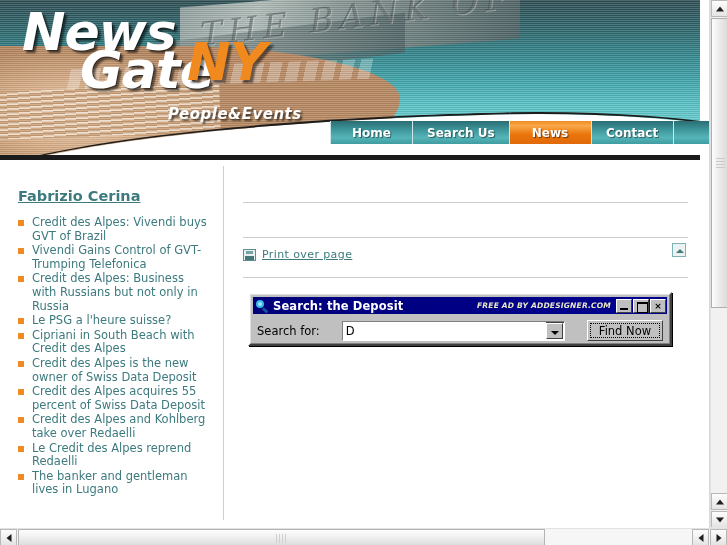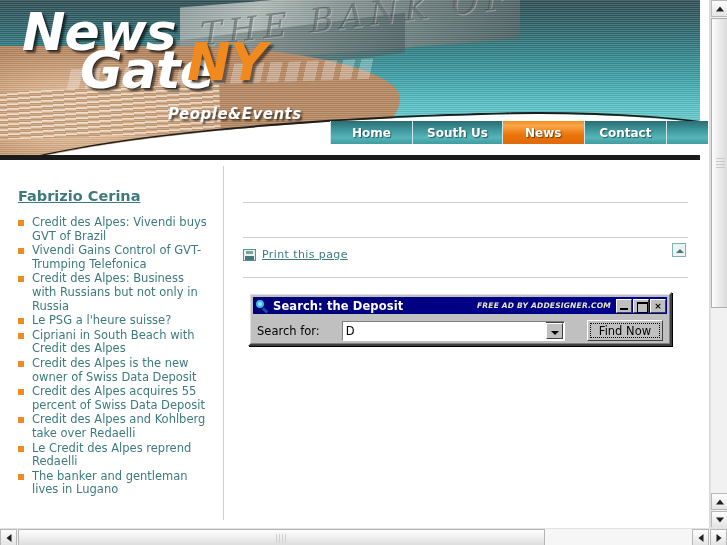--- a/index.html
+++ b/index.html
@@ -460,21 +460,21 @@
       <div class="darkbar"></div>
 
       <div class="logo-news">News</div>
       <div class="logo-gate">Gate</div>
       <div class="logo-ny">NY</div>
       <div class="logo-tag">People&amp;Events</div>
     </div>
 
     <div id="nav">
       <div class="nav-item">Home</div>
-      <div class="nav-item">South Us</div>
+      <div class="nav-item">Search Us</div>
       <div class="nav-item active">News</div>
       <div class="nav-item">Contact</div>
       <div class="nav-tail"></div>
     </div>
 
     <div id="content">
 
       <div id="sidebar">
         <div id="side-title">Fabrizio Cerina</div>
         <ul class="news-list" id="news-list">
@@ -491,21 +491,21 @@
             <li><span class="bullet"></span><span>The banker and gentleman lives in Lugano</span></li>
           </ul>
       </div>
 
       <div id="main">
         <hr class="rule" id="rule-top">
         <hr class="rule" id="rule-mid">
 
         <div id="print-row">
           <span class="printer-icon"></span>
-          <span id="print-link">Print this page</span>
+          <span id="print-link">Print over page</span>
           <span id="top-btn"></span>
         </div>
 
         <hr class="rule" id="rule-bot">
       </div>
     </div>
 
     <div class="dialog">
       <div class="dialog-inner">
 

